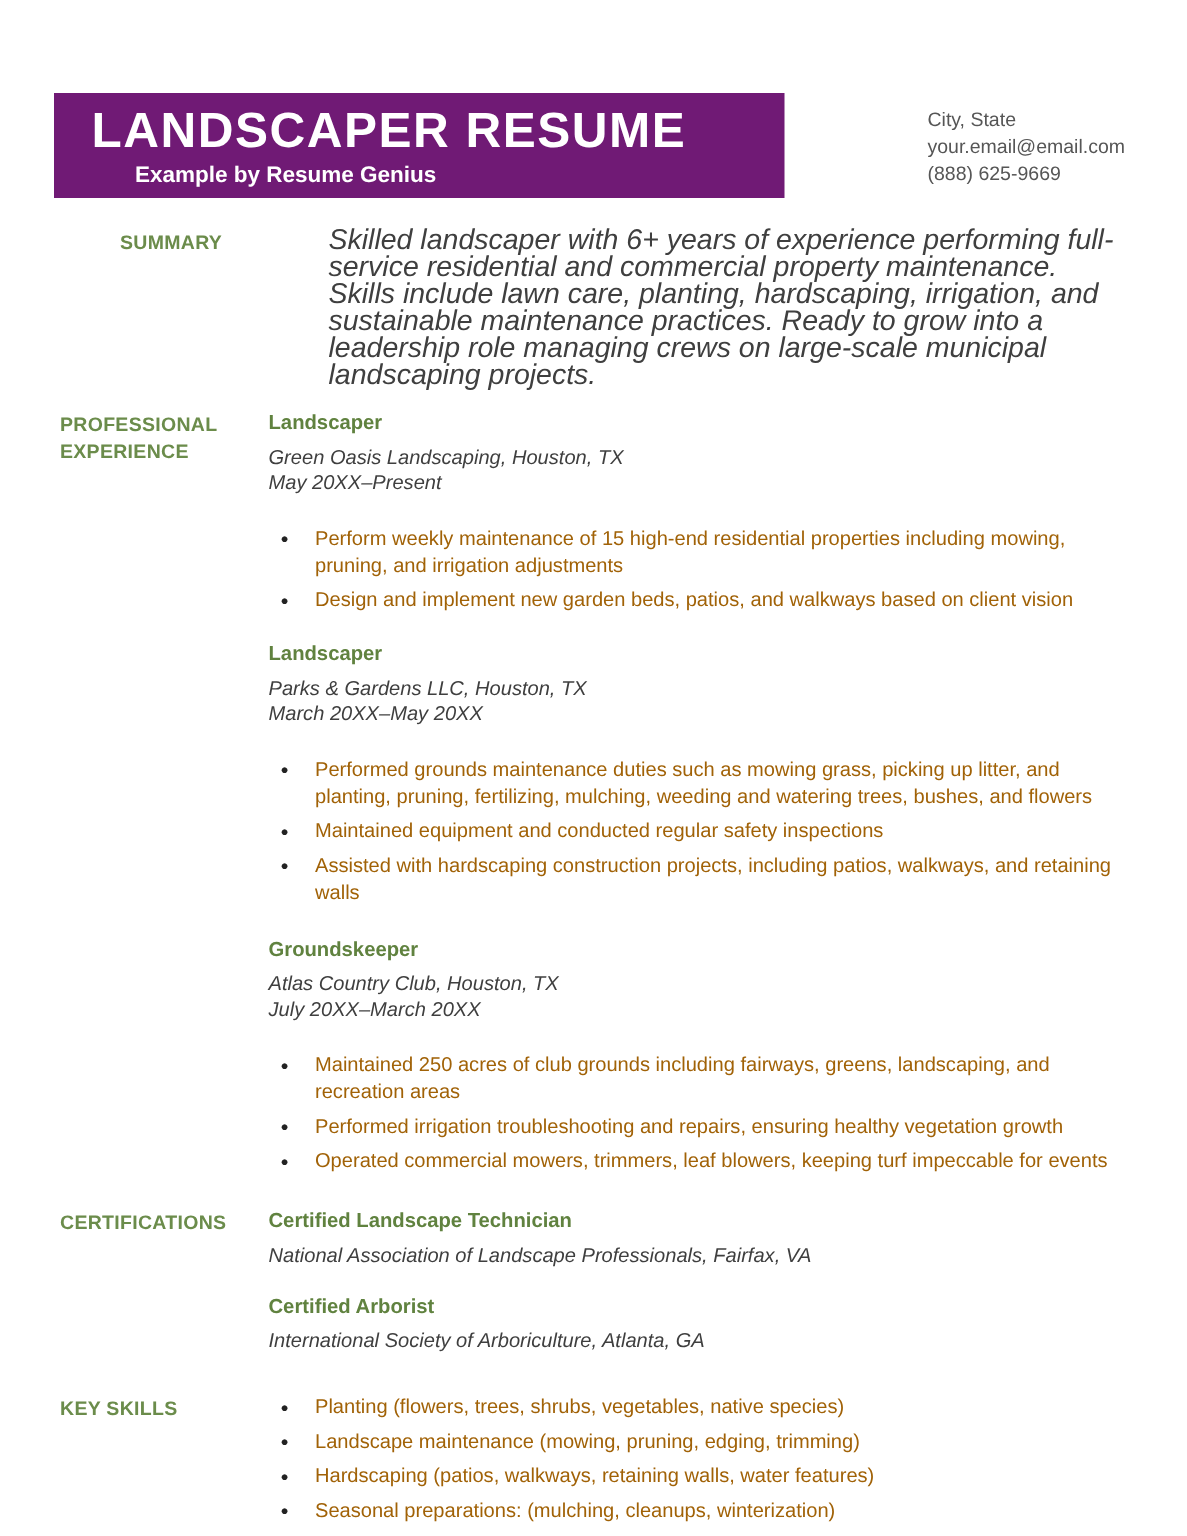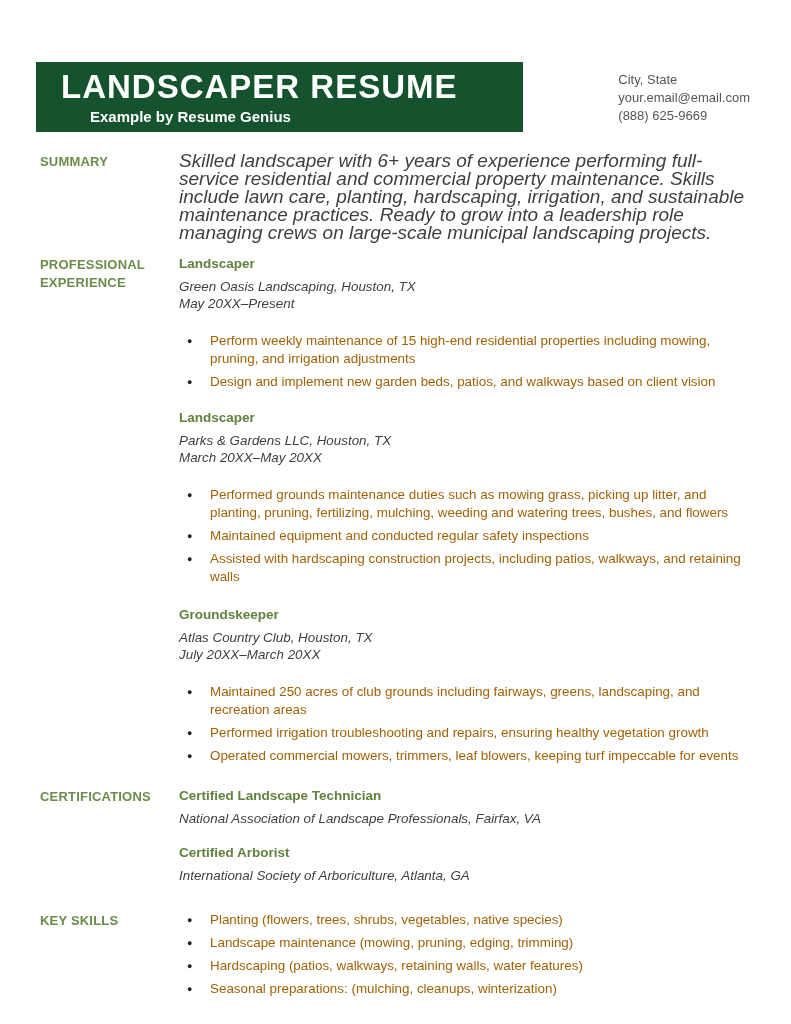--- a/index.html
+++ b/index.html
@@ -20,21 +20,21 @@
   .header {
     display: flex;
     justify-content: space-between;
     align-items: flex-start;
     padding: 62px 41px 0 36px;
   }
   .banner {
     position: relative;
     width: 487px;
     height: 70px;
-    background: #14532d;
+    background: #701a75;
     color: #ffffff;
     display: flex;
     flex-direction: column;
     justify-content: center;
     padding-left: 25px;
   }
   .banner-accent {
     position: absolute;
     left: 13px;
     top: 0;
@@ -59,21 +59,21 @@
   .contact {
     font-size: 13px;
     line-height: 18px;
     color: #565656;
     margin-top: 9px;
   }
 
   
   main { padding: 20px 41px 0 40px; }
   .row { display: flex; align-items: flex-start; }
-  .row-summary        { margin-top: 0; }
+  .row-summary        { margin-top: 0; margin-left: 40px; }
   .row-experience     { margin-top: 13px; }
   .row-certifications { margin-top: 22px; }
   .row-skills         { margin-top: 27px; }
 
   .label {
     width: 139px;
     flex-shrink: 0;
     font-size: 13px;
     font-weight: bold;
     color: #6b8c4b;

